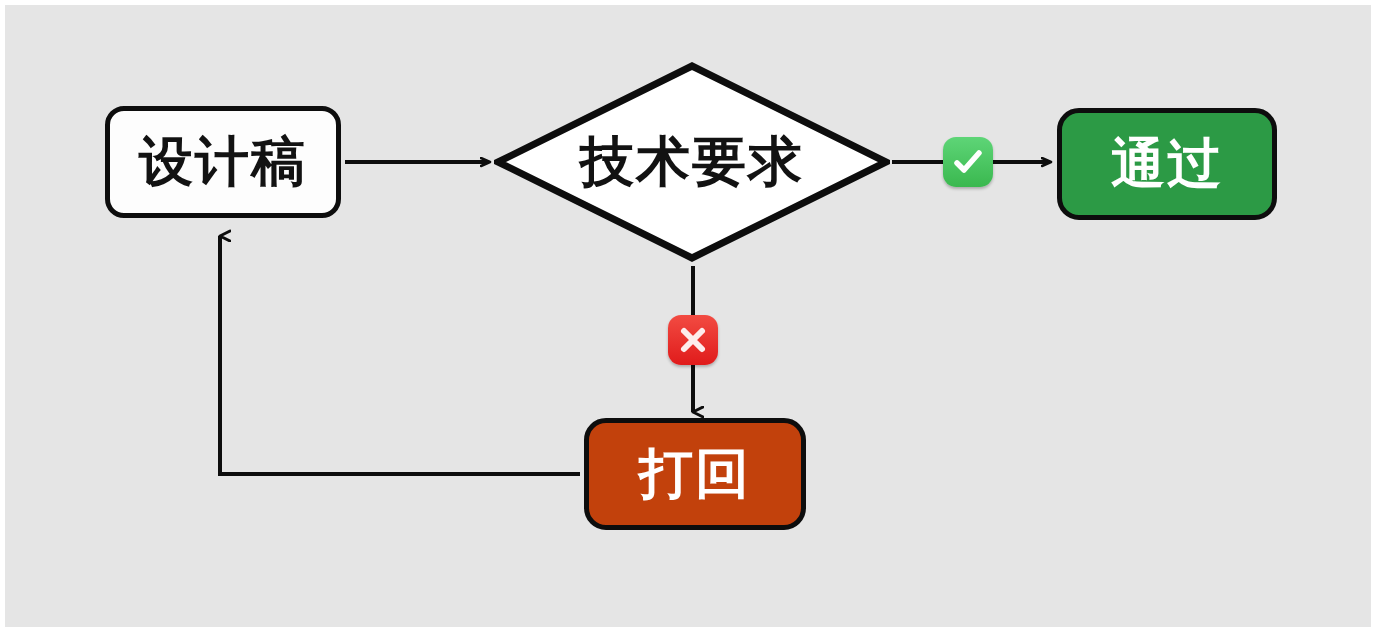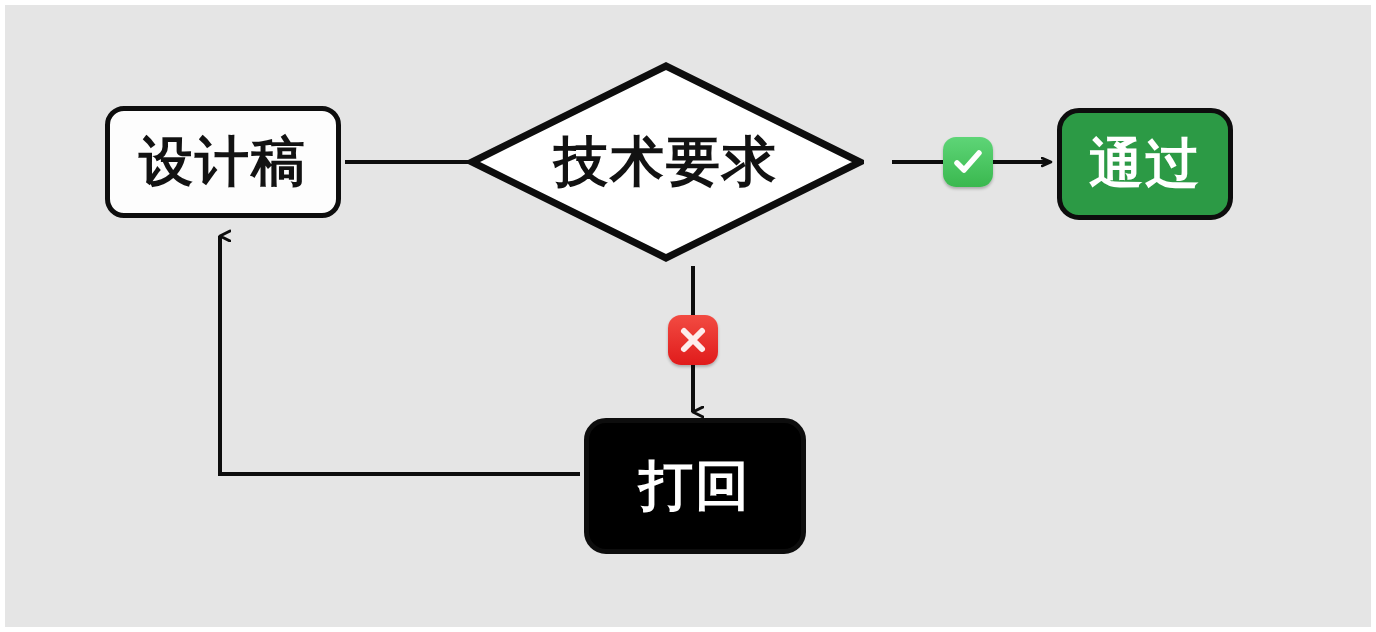--- a/index.html
+++ b/index.html
@@ -57,37 +57,37 @@
     width: 236px;
     height: 112px;
     background: #fdfdfd;
     border-radius: 19px;
   }
   #node-design .node-label { color: #121212; }
 
   #node-pass {
     left: 1057px;
     top: 108px;
-    width: 176px;
+    width: 220px;
     height: 112px;
     background: #2c9a45;
   }
   #node-pass .node-label { color: #ffffff; }
 
   #node-reject {
     left: 584px;
     top: 418px;
     width: 222px;
-    height: 136px;
-    background: #000000;
+    height: 112px;
+    background: #c2410c;
   }
   #node-reject .node-label { color: #ffffff; }
 
   #node-decision {
-    left: 468px;
+    left: 494px;
     top: 62px;
     width: 396px;
     height: 200px;
   }
   #node-decision .diamond-label {
     position: relative;
     z-index: 2;
     font-size: 54px;
     font-weight: 700;
     letter-spacing: 2px;

